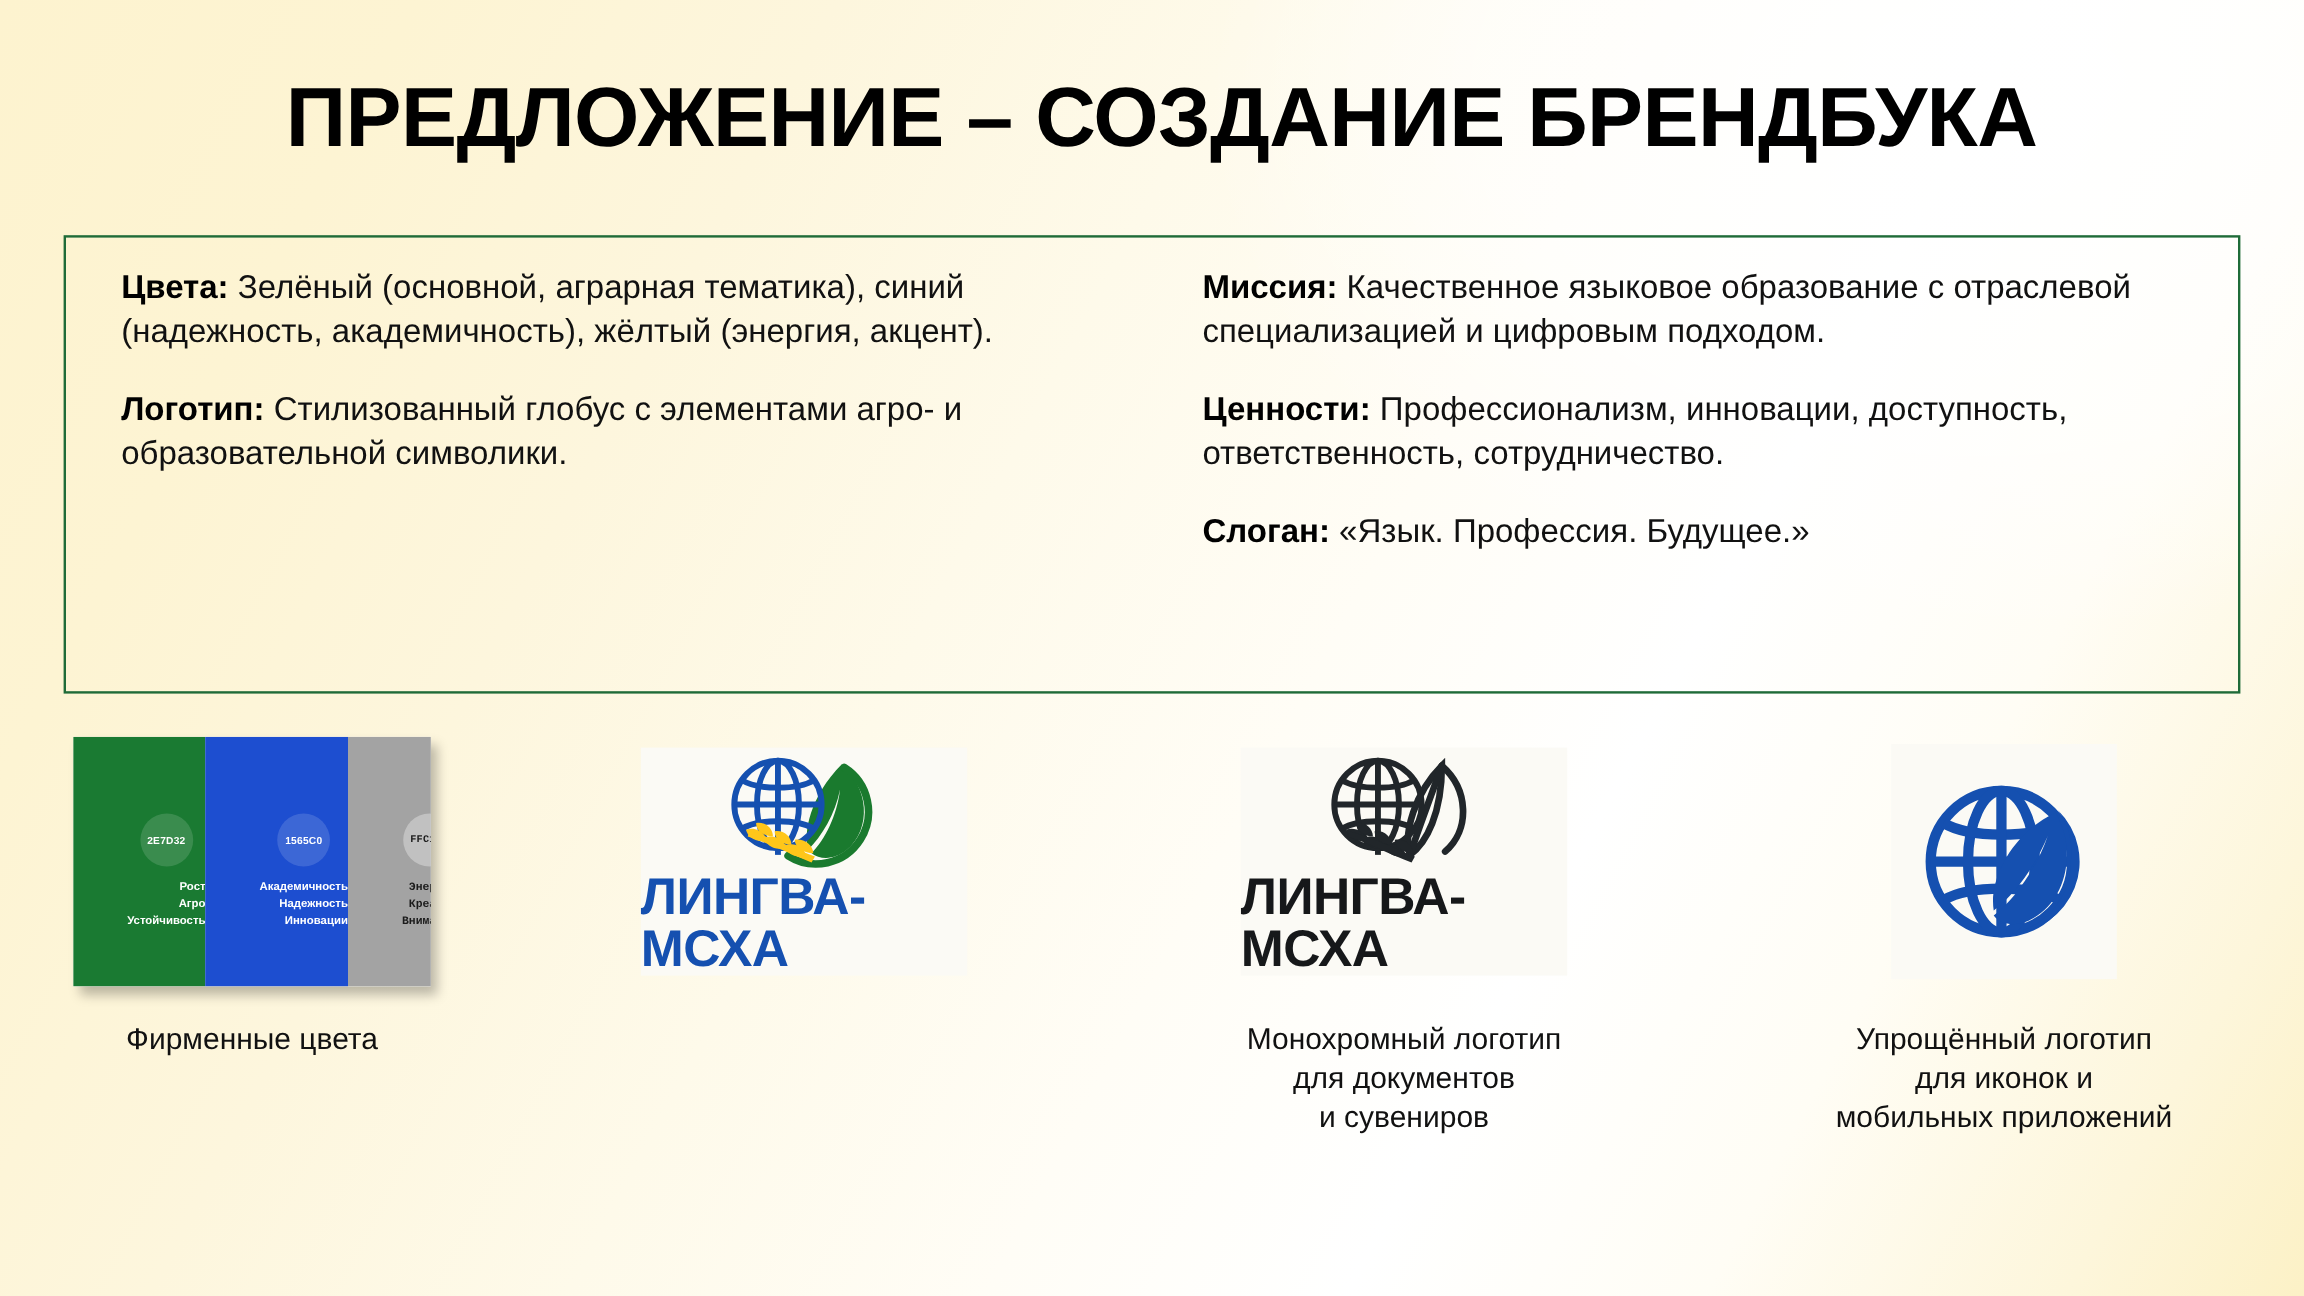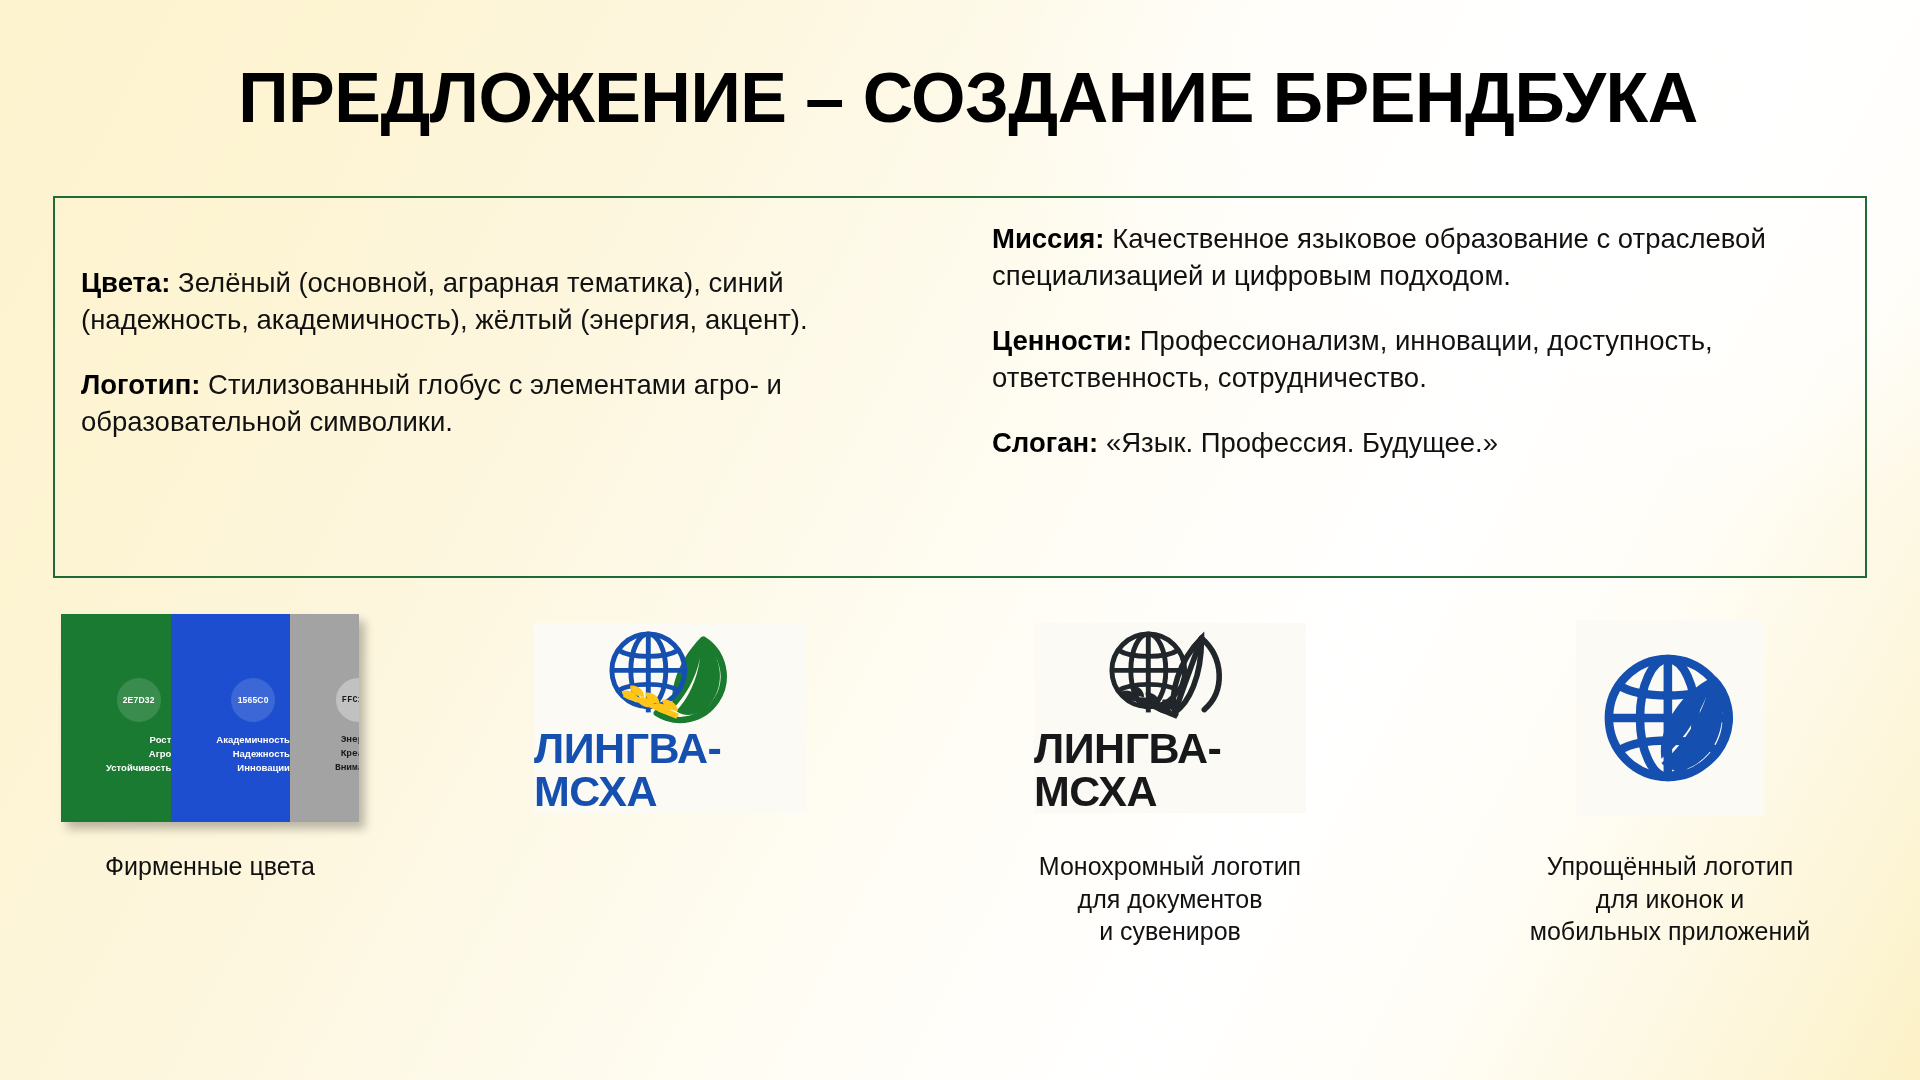--- a/index.html
+++ b/index.html
@@ -52,21 +52,21 @@
     left: 53px; top: 196px;
     width: 1814px; height: 382px;
     border: 2px solid #1f6b38;
     display: flex;
     background: transparent;
   }
   .col {
     flex: 1;
     padding: 22px 28px 0 28px;
   }
-  .col.left  { padding-left: 26px; padding-right: 30px; margin-top: 44px; }
+  .col.left  { padding-left: 46px; padding-right: 30px; }
   .col.right { padding-left: 32px; padding-right: 24px; }
 
   .para {
     font-size: 27.5px;
     line-height: 1.36;
     color: #111111;
     margin-bottom: 27px;
   }
   .para .lbl { font-weight: 700; color: #000; }
 

